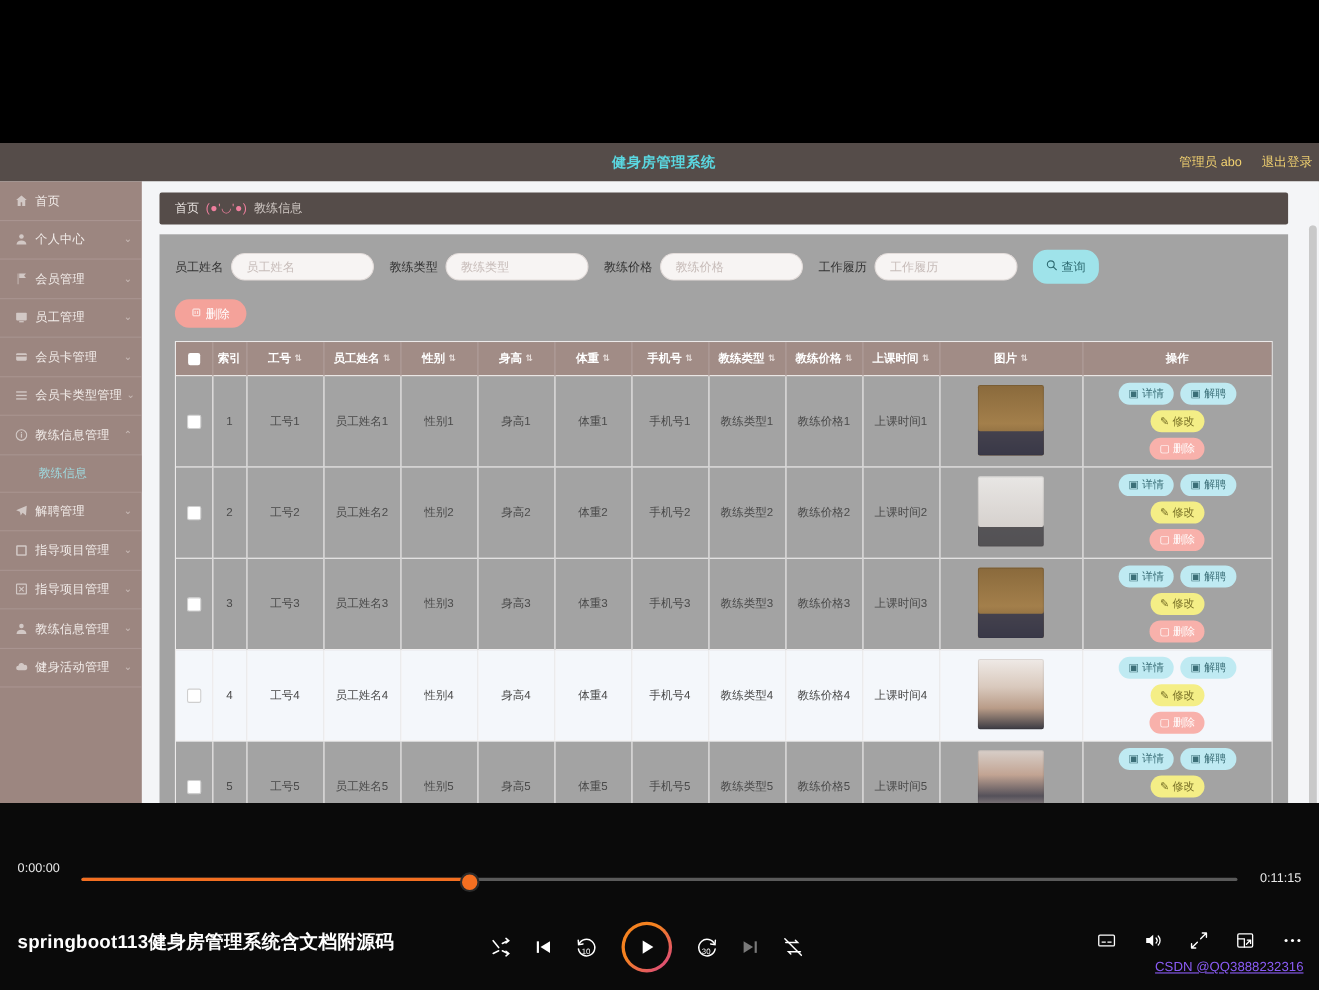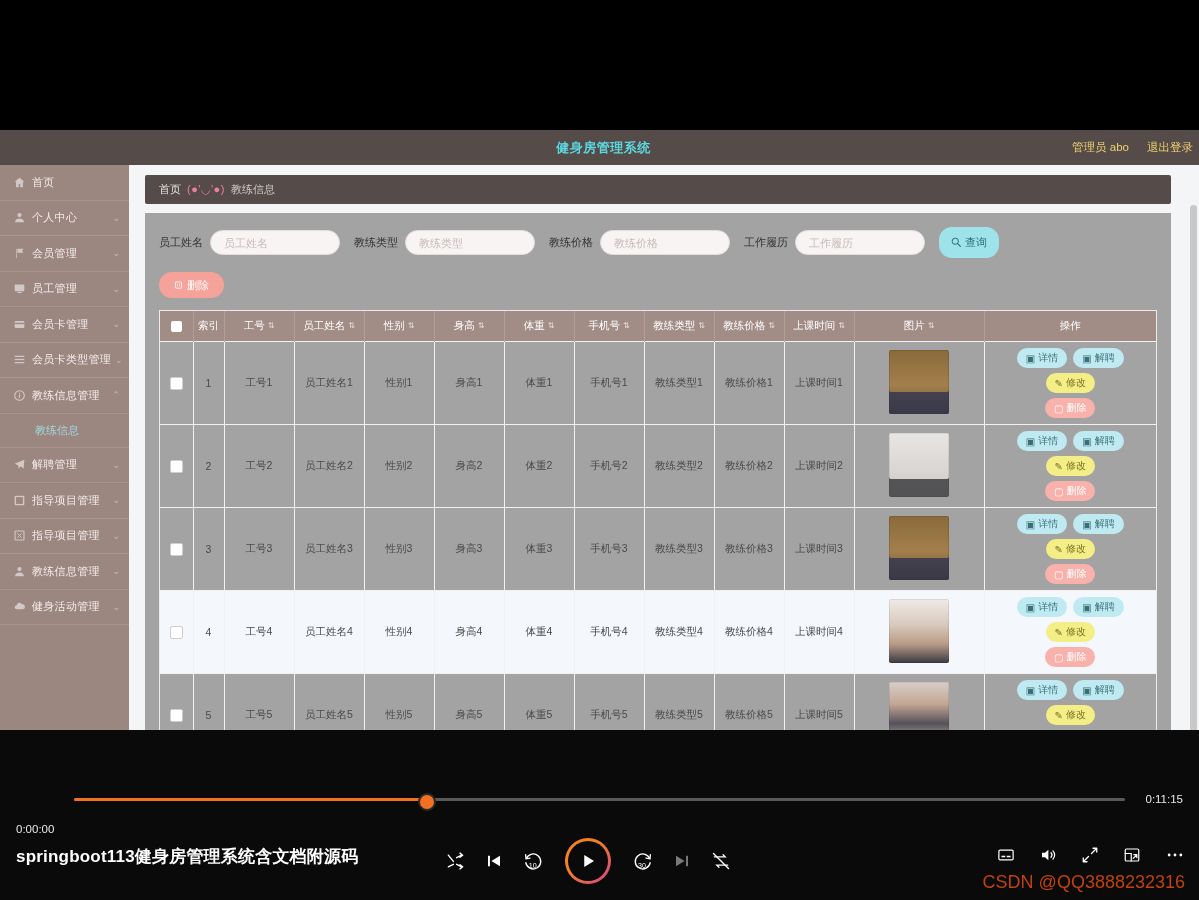--- a/index.html
+++ b/index.html
@@ -114,21 +114,21 @@
     background: #f4a29a; color: #fff; font-size: 11px;
     display: inline-flex; align-items: center; gap: 4px;
     padding: 0 15px; cursor: pointer;
     font-family: "Liberation Sans", sans-serif;
   }
 
   
   .tablewrap { margin: 12px 14px 0 14px; border: 1px solid #eceaea;}
   table.grid { border-collapse: collapse; width: 100%; table-layout: fixed; }
   table.grid th {
-    background: #a18c86; color: #fff; font-size: 10.5px; font-weight: normal;
+    background: #a18c86; color: #fff; font-size: 10.5px; font-weight: bold;
     height: 30px; border-right: 1px solid #b29e99; padding: 0;
     white-space: nowrap;
   }
   table.grid th:last-child { border-right: none; }
   table.grid th .thin { display:inline-flex; align-items:center; justify-content:center; gap:3px;}
   .sortico { display: inline-block; font-size: 8px; line-height: 8px; color: #efe7e4; opacity:.9;}
   table.grid td {
     border-right: 1px solid #f2f0f0; border-top: 1px solid #f2f0f0;
     font-size: 10.5px; color: #4a4a4a; text-align: center;
     height: 80px; padding: 0; white-space: nowrap;
@@ -165,21 +165,21 @@
     position: absolute; right: 2px; top: 40px; width: 7px; height: 545px;
     background: #dfdfdf; border-radius: 4px;
   }
   .vscroll .thumbbar {
     position:absolute; top:0; left:0; width:7px; height:530px;
     background:#c9c9c9; border-radius:4px;
   }
 
   
   .player { position: absolute; left: 0; top: 730px; width: 1199px; height: 170px; background: #0a0a0a; }
-  .time-cur { position: absolute; left: 16px; top: 823px; color: #e8e8e8; font-size: 11.5px; }
+  .time-cur { position: absolute; left: 16px; top: 784px; color: #e8e8e8; font-size: 11.5px; }
   .time-tot { position: absolute; right: 16px; top: 793px; color: #e8e8e8; font-size: 11.5px; }
   .track {
     position: absolute; left: 74px; right: 74px; top: 798px; height: 3px;
     background: #5a5a5a; border-radius: 2px;
   }
   .track .played { position:absolute; left:0; top:0; height:3px; width:33.4%; background:#f36f21; border-radius:2px;}
   .track .knob {
     position:absolute; left:33.4%; top:-5.5px; width:14px; height:14px; margin-left:-7px;
     background:#f36f21; border:2px solid #2a2a2a; border-radius:50%;
   }
@@ -193,21 +193,21 @@
     width: 46px; height: 46px; border-radius: 50%;
     background: linear-gradient(135deg,#f58220 0%,#f58220 40%,#d73f8c 100%);
     display: flex; align-items: center; justify-content: center;
     margin: 0 2px;
   }
   .playring .inner {
     width: 40px; height: 40px; border-radius: 50%; background: #0a0a0a;
     display: flex; align-items: center; justify-content: center;
   }
   .rightctrls { position: absolute; right: 14px; top: 845px; display: flex; align-items: center; gap: 24px; }
-  .watermark { position: absolute; right: 14px; top: 872px; color: #c2410c; font-size: 18px; }
+  .watermark { position: absolute; right: 14px; top: 872px; color: #8b5cf6; font-size: 12px; text-decoration: underline; }
   .dim { opacity: .45; }
 </style>
 </head>
 <body>
 
 <div class="stage">
 
   <div class="video-area">
 
     <div class="appbar">

